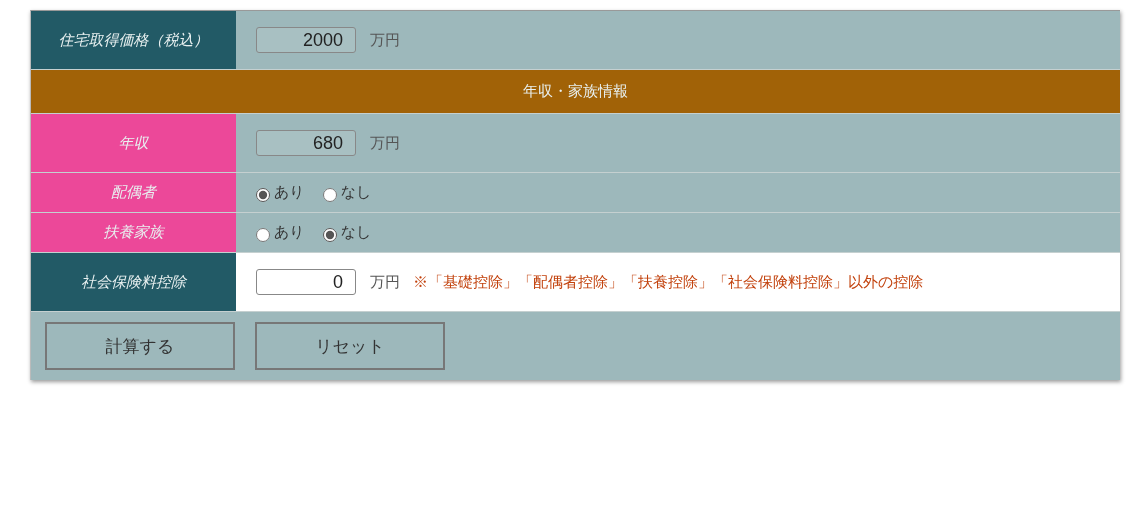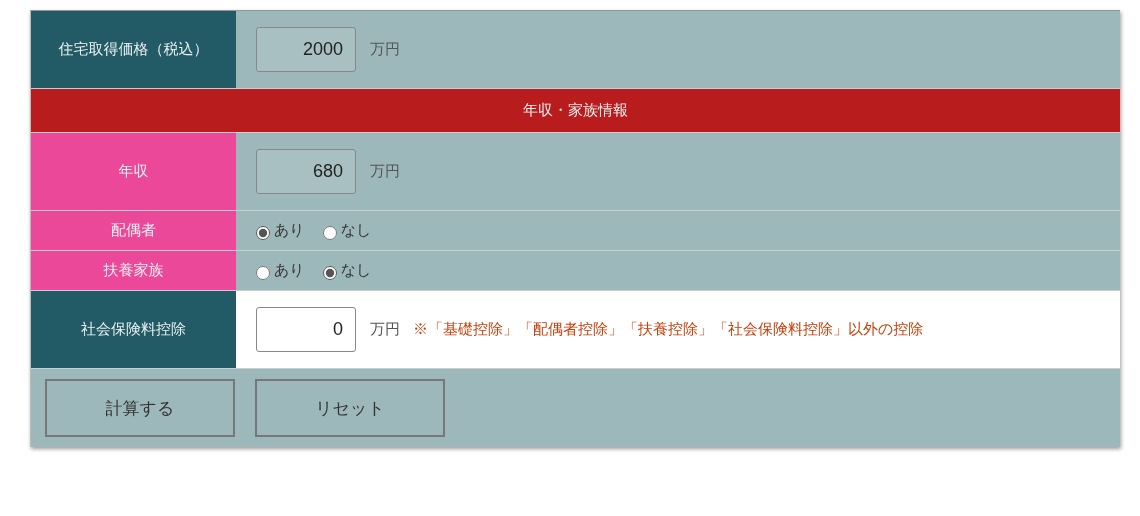--- a/index.html
+++ b/index.html
@@ -23,47 +23,48 @@
     .label-cell {
       width: 205px;
       background: #225a66;
       color: #e8f0f0;
       display: flex;
       align-items: center;
       justify-content: center;
       font-size: 15px;
       padding: 14px 8px;
       flex-shrink: 0;
+      font-style: italic;
     }
     .label-cell-light {
       background: #ec4899;
     }
     .value-cell {
       flex: 1;
       background: #9db8bb;
       display: flex;
       align-items: center;
       padding: 16px 20px;
       font-size: 15px;
       color: #4a4a4a;
     }
     .value-cell-white {
       background: #ffffff;
     }
     .section-header {
-      background: #b91c1c;
+      background: #a16207;
       color: #e8f0f0;
       text-align: center;
       padding: 12px;
       font-size: 15px;
       border-bottom: 1px solid #c5d0d0;
     }
     .num-input {
       width: 100px;
-      height: 45px;
+      height: 26px;
       border: 1px solid #888;
       border-radius: 3px;
       background: #a8c0c2;
       text-align: right;
       padding: 0 12px;
       font-size: 18px;
       color: #222;
       margin-right: 14px;
     }
     .num-input-white {
@@ -96,21 +97,21 @@
       accent-color: #555;
     }
     .button-row {
       background: #9db8bb;
       display: flex;
       gap: 20px;
       padding: 10px 14px;
     }
     .action-btn {
       width: 190px;
-      height: 58px;
+      height: 48px;
       background: #9db8bb;
       border: 2px solid #777;
       font-size: 17px;
       color: #333;
       cursor: pointer;
     }
     .row-compact .label-cell { padding: 10px 0; }
     .row-compact .value-cell { padding: 10px 20px; }
   </style>
 </head>

